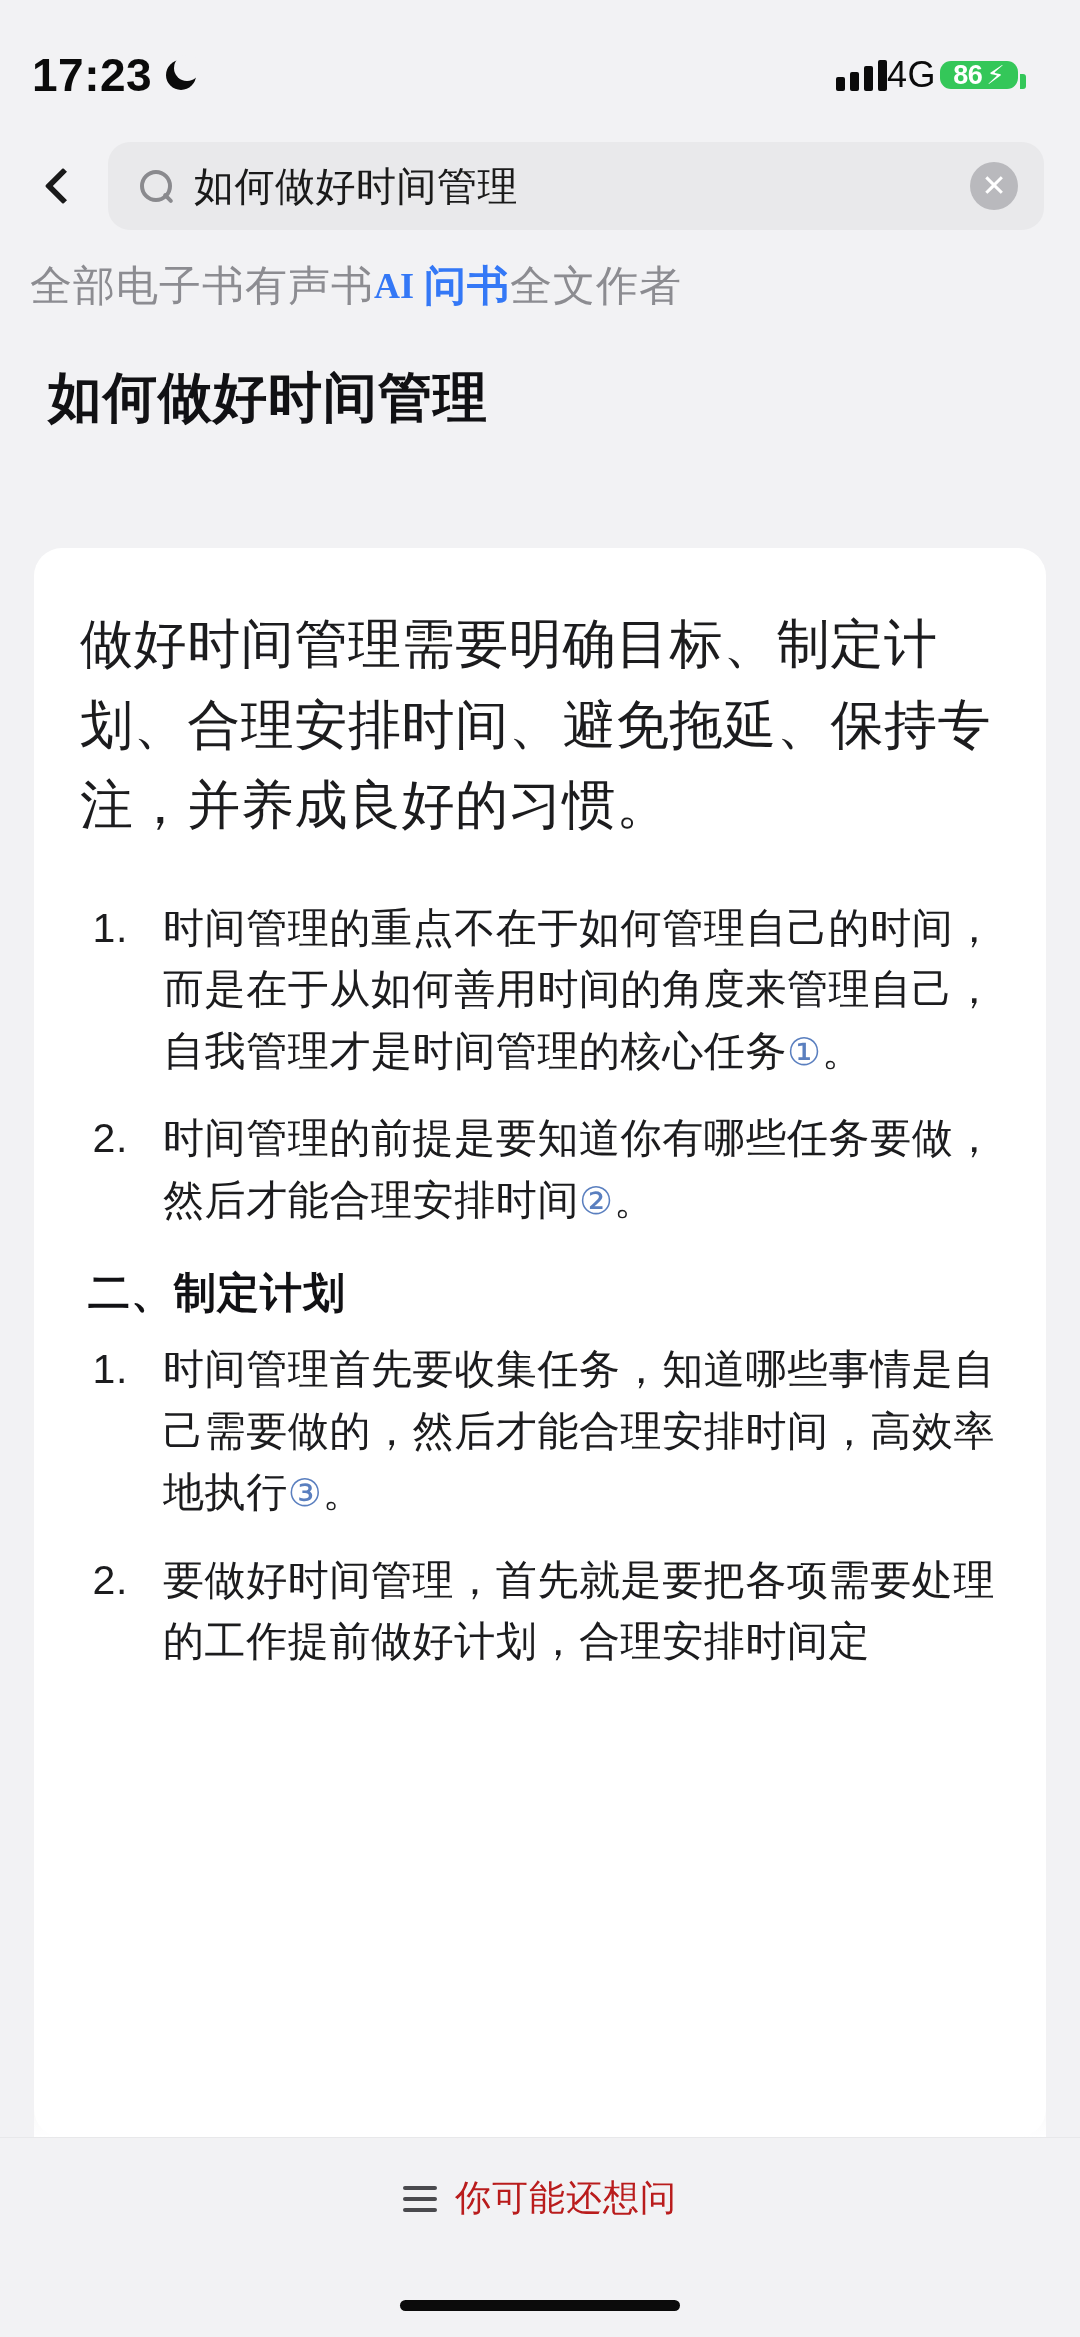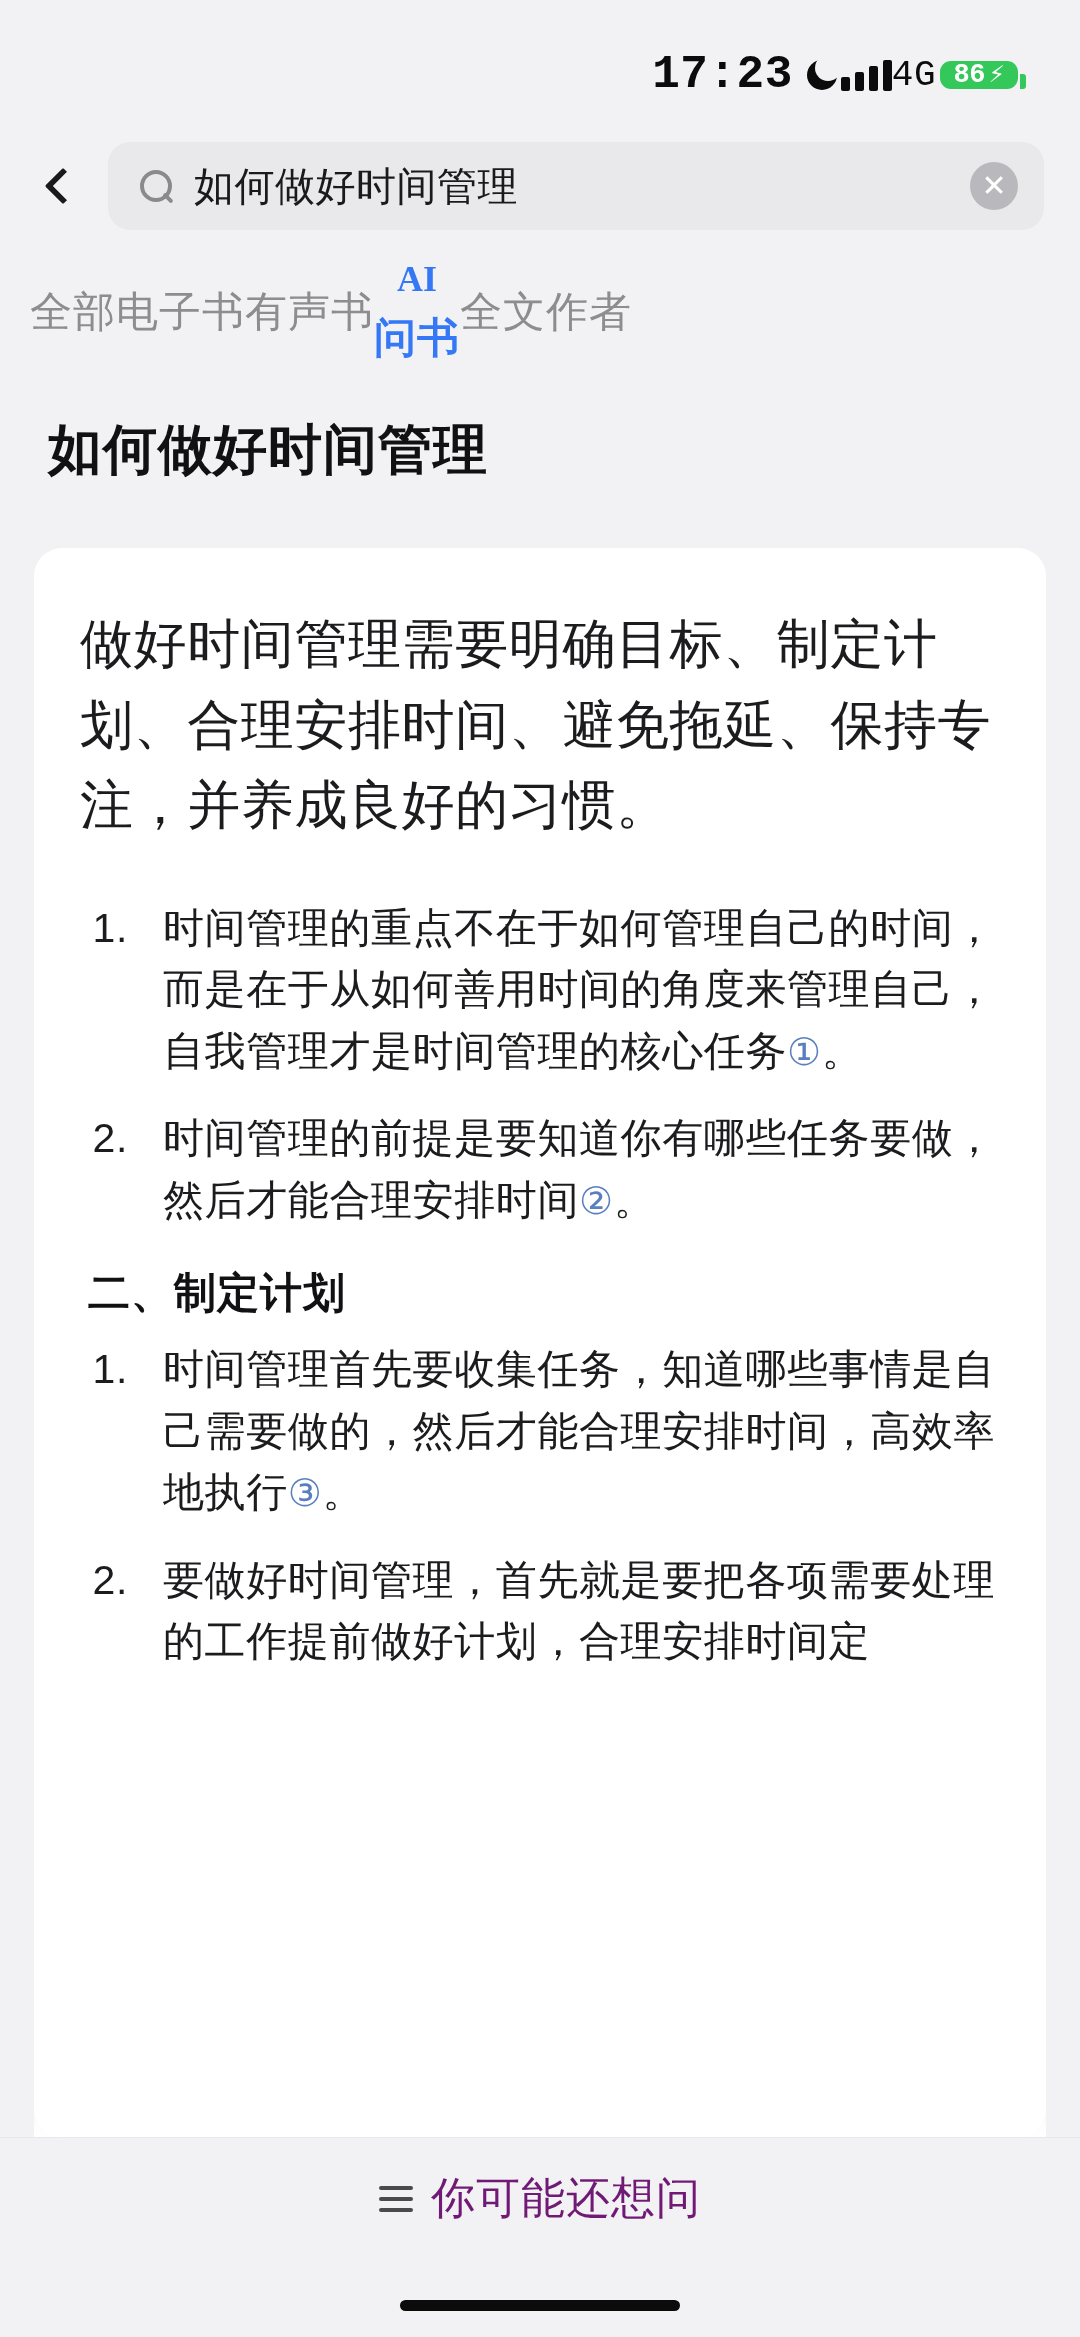--- a/index.html
+++ b/index.html
@@ -10,23 +10,22 @@
     font-family: "Liberation Sans", "DejaVu Sans", sans-serif;
     -webkit-font-smoothing: antialiased;
   }
   body { position: relative; overflow: hidden; }
 
   
   .statusbar {
     height: 120px;
     display: flex;
     align-items: center;
-    justify-content: flex-end;
+    justify-content: space-between;
     padding: 30px 62px 0 32px;
-    font-family: Liberation Mono, monospace;
   }
   .sb-left {
     display: flex;
     align-items: center;
     gap: 14px;
   }
   .sb-time {
     font-size: 46px;
     font-weight: 600;
     color: #0b0b0b;
@@ -199,21 +198,20 @@
     color: #8c8c91;
     letter-spacing: 1px;
     flex: none;
   }
   .tab.active {
     color: #3478f6;
     font-weight: 600;
     display: flex;
     align-items: center;
     gap: 10px;
-    flex-direction: column;
   }
   .ai-badge {
     font-size: 36px;
     font-weight: 700;
     color: #3478f6;
     font-family: "Liberation Serif", serif;
     letter-spacing: 0;
   }
 
   
@@ -299,22 +297,22 @@
     gap: 7px;
     width: 34px;
   }
   .bb-icon i {
     display: block;
     height: 4px;
     background: #4a4a4e;
     border-radius: 2px;
   }
   .bb-label {
-    font-size: 44px;
-    color: #701a75;
+    font-size: 36px;
+    color: #b91c1c;
     letter-spacing: 1px;
   }
   .home-indicator {
     position: absolute;
     left: 50%;
     transform: translateX(-50%);
     bottom: 26px;
     width: 280px;
     height: 11px;
     background: #0b0b0b;

